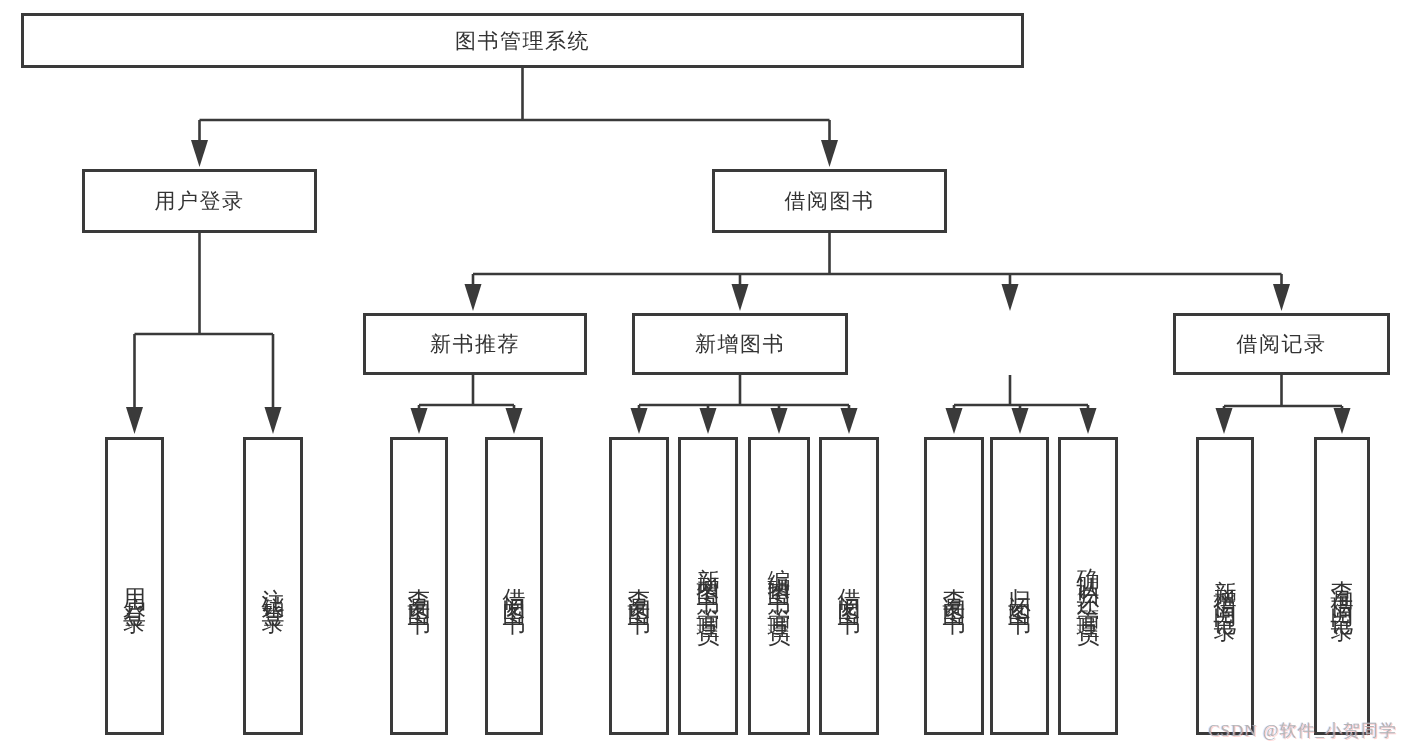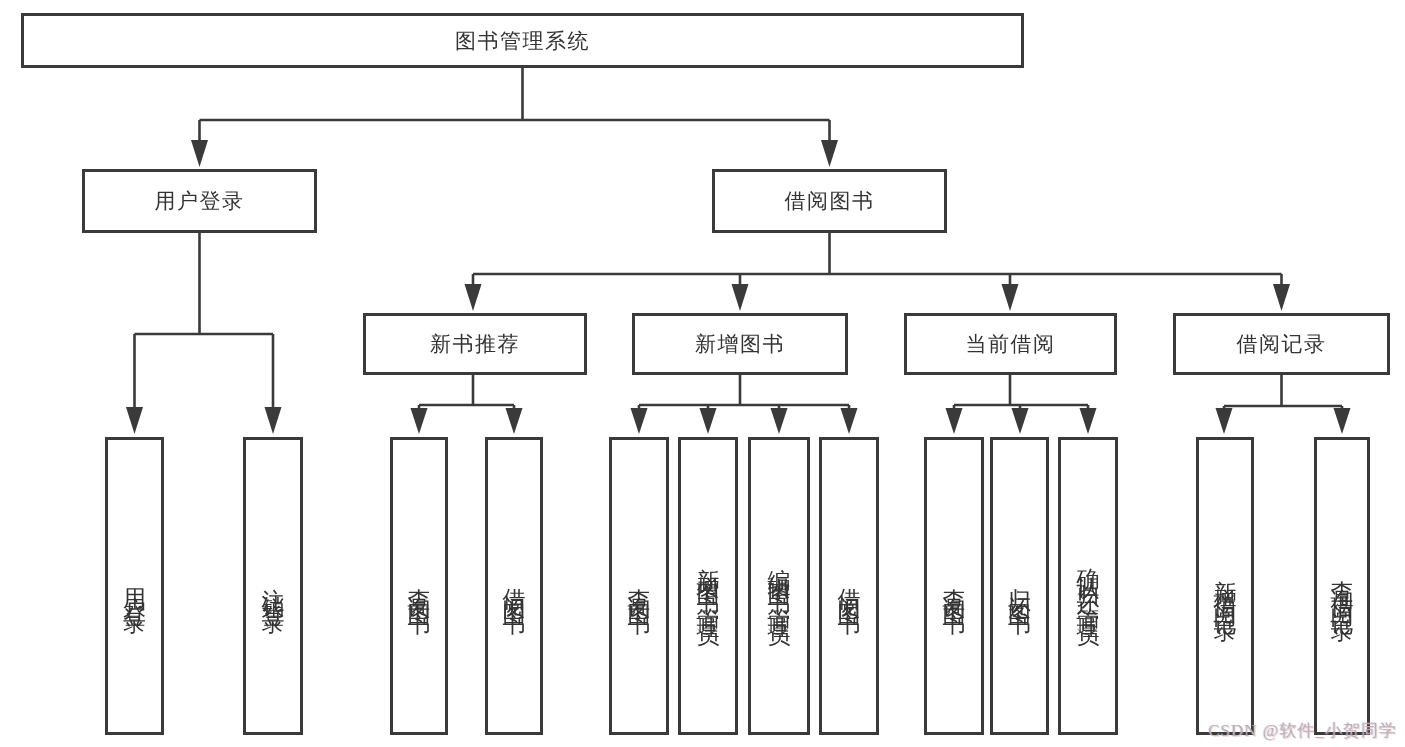--- a/index.html
+++ b/index.html
@@ -101,23 +101,20 @@
   <div class="box" style="left:712px;top:169px;width:235px;height:64px;">
     <span class="h-label">借阅图书</span>
   </div>
 
   <div class="box" style="left:363px;top:313px;width:224px;height:62px;">
     <span class="h-label">新书推荐</span>
   </div>
   <div class="box" style="left:632px;top:313px;width:216px;height:62px;">
     <span class="h-label">新增图书</span>
   </div>
-  <div class="box" style="left:904px;top:313px;width:213px;height:62px;">
-    <span class="h-label">当前借阅</span>
-  </div>
   <div class="box" style="left:1173px;top:313px;width:217px;height:62px;">
     <span class="h-label">借阅记录</span>
   </div>
 
   <div class="box" style="left:105px;top:437px;width:59px;height:298px;">
     <span class="v-label">用户登录</span>
   </div>
   <div class="box" style="left:243px;top:437px;width:60px;height:298px;">
     <span class="v-label">注销登录</span>
   </div>

